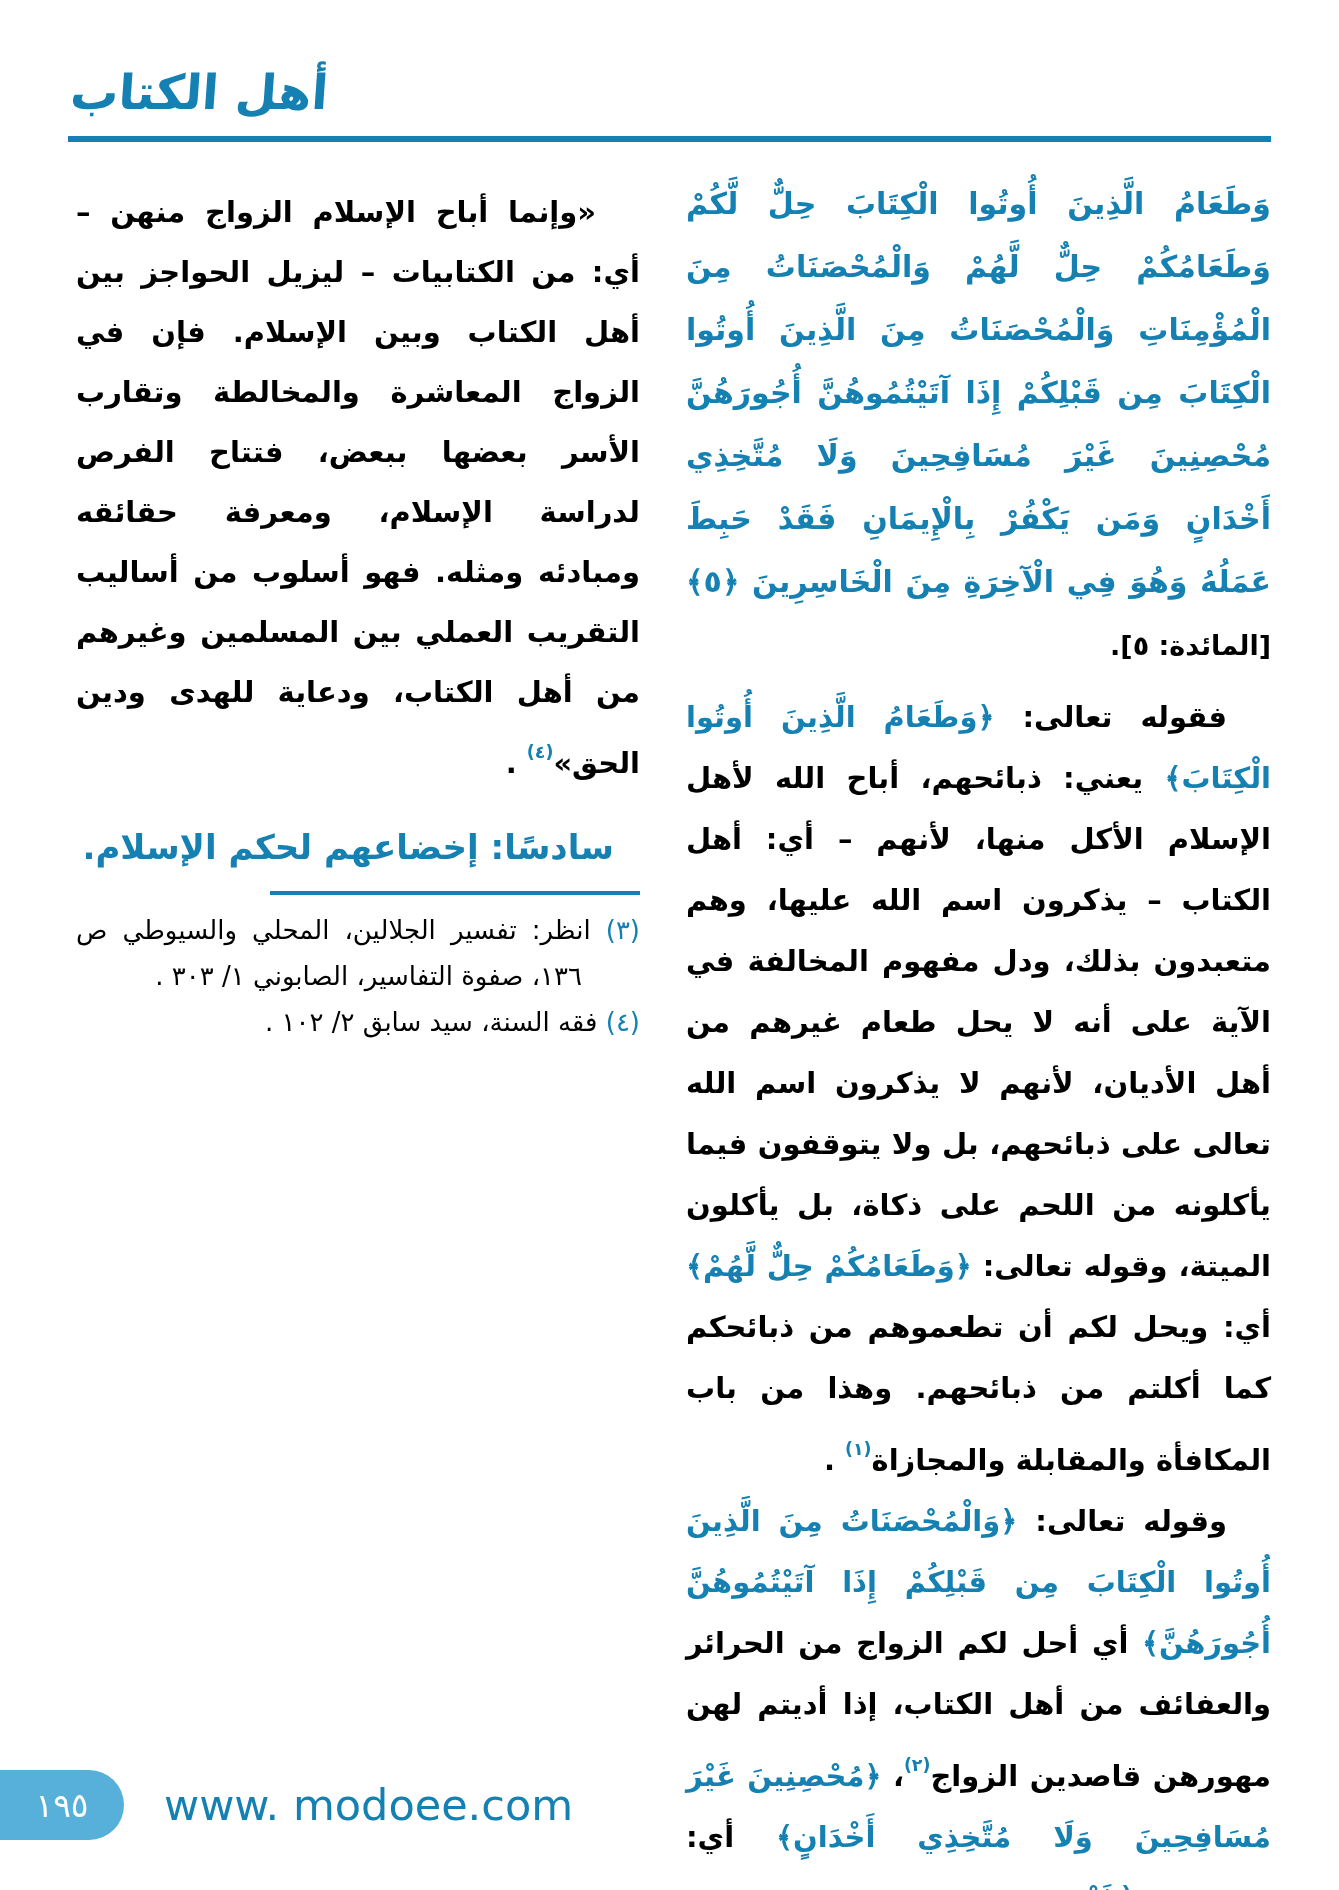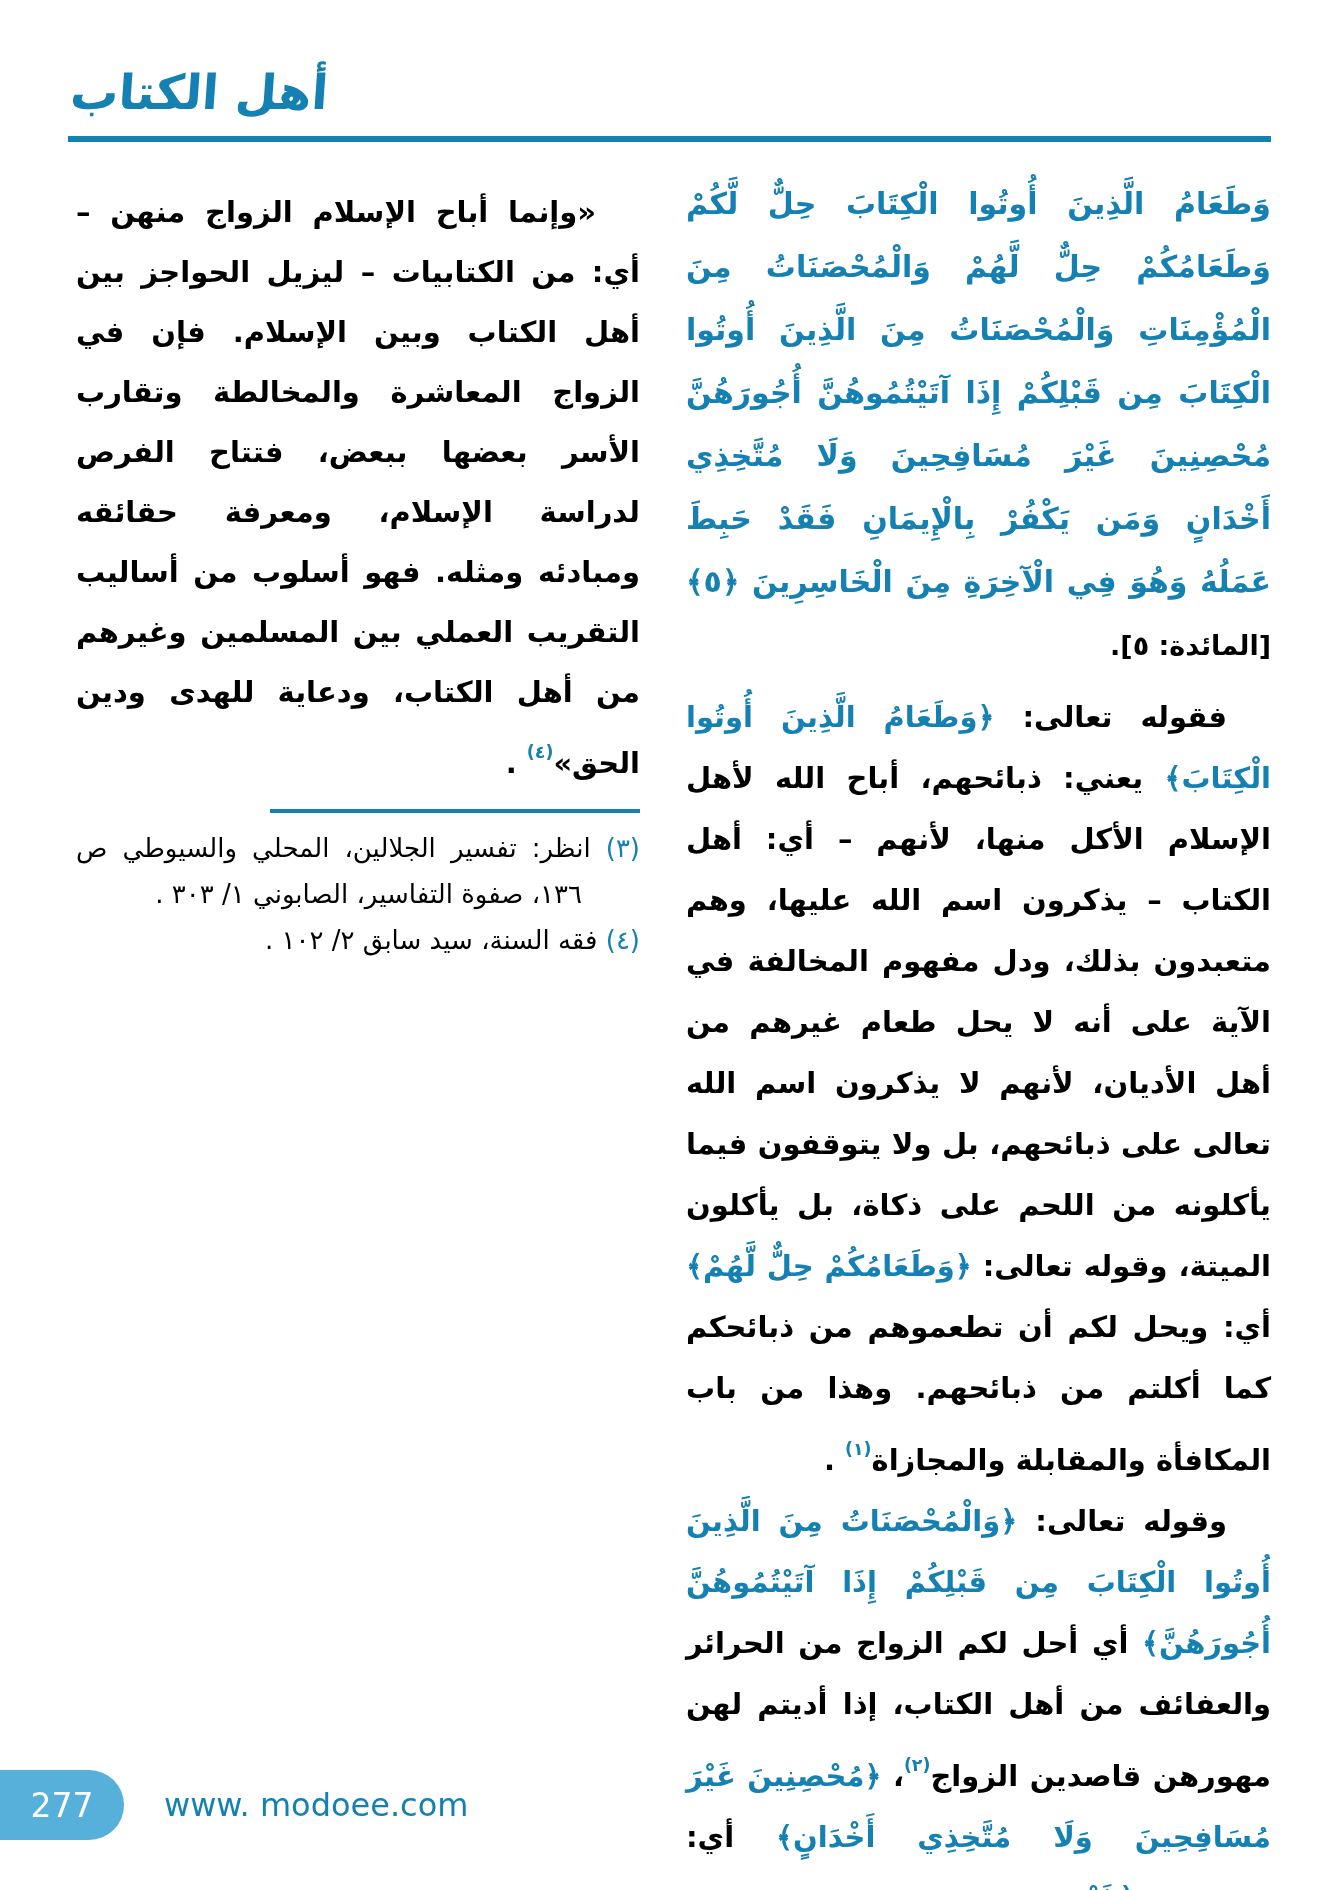--- a/index.html
+++ b/index.html
@@ -87,21 +87,21 @@
   .page-bubble{
     width:124px;height:70px;
     background:var(--badge);
     border-radius:0 36px 36px 0;
     display:flex;align-items:center;justify-content:center;
     color:#ffffff;font-size:33px;font-weight:normal;
   }
   .site{
     margin-left:40px;
     color:var(--blue);
-    font-size:32px;
+    font-size:43px;
     direction:ltr;
   }
 </style>
 </head>
 <body>
 
 <div class="page">
 
   <header class="hdr">
     <div class="hdr-title">أهل الكتاب</div>
@@ -116,29 +116,30 @@
       <p class="body indent"><span class="b">وقوله تعالى: </span><span class="q">﴿وَالْمُحْصَنَاتُ مِنَ الَّذِينَ أُوتُوا الْكِتَابَ مِن قَبْلِكُمْ إِذَا آتَيْتُمُوهُنَّ أُجُورَهُنَّ﴾</span><span class="b"> أي أحل لكم الزواج من الحرائر والعفائف من أهل الكتاب، إذا أديتم لهن مهورهن قاصدين الزواج</span><span class="sup">(٢)</span><span class="b">، </span><span class="q">﴿مُحْصِنِينَ غَيْرَ مُسَافِحِينَ وَلَا مُتَّخِذِي أَخْدَانٍ﴾</span><span class="b"> أي: متزوجين </span><span class="q">﴿غَيْرَ</span></p>
       <div class="fnsep fnsep-center"></div>
       <div>
         <p class="fn"><span class="m">(١) </span><span class="b">انظر: تفسير القرآن العظيم، ابن كثير ٣/ ٤٠.</span></p>
 
       </div>
     </section>
 
     <section class="col col-left">
       <p class="body indent"><span class="b">«وإنما أباح الإسلام الزواج منهن – أي: من الكتابيات – ليزيل الحواجز بين أهل الكتاب وبين الإسلام. فإن في الزواج المعاشرة والمخالطة وتقارب الأسر بعضها ببعض، فتتاح الفرص لدراسة الإسلام، ومعرفة حقائقه ومبادئه ومثله. فهو أسلوب من أساليب التقريب العملي بين المسلمين وغيرهم من أهل الكتاب، ودعاية للهدى ودين الحق»</span><span class="sup">(٤)</span><span class="b"> .</span></p>
+      <h2 class="subhead">سادسًا: إخضاعهم لحكم الإسلام.</h2>
       <div class="fnsep fnsep-right"></div>
       <div>
         <p class="fn"><span class="m">(٣) </span><span class="b">انظر: تفسير الجلالين، المحلي والسيوطي ص ١٣٦، صفوة التفاسير، الصابوني ١/ ٣٠٣ .</span></p>
         <p class="fn"><span class="m">(٤) </span><span class="b">فقه السنة، سيد سابق ٢/ ١٠٢ .</span></p>
       </div>
     </section>
 
   </main>
 
   <footer class="pfooter">
     <div class="page-bubble">
-      <span>277</span>
+      <span>١٩٥</span>
     </div>
     <div class="site">www. modoee.com</div>
   </footer>
 
 </div>
 
 </body></html>

